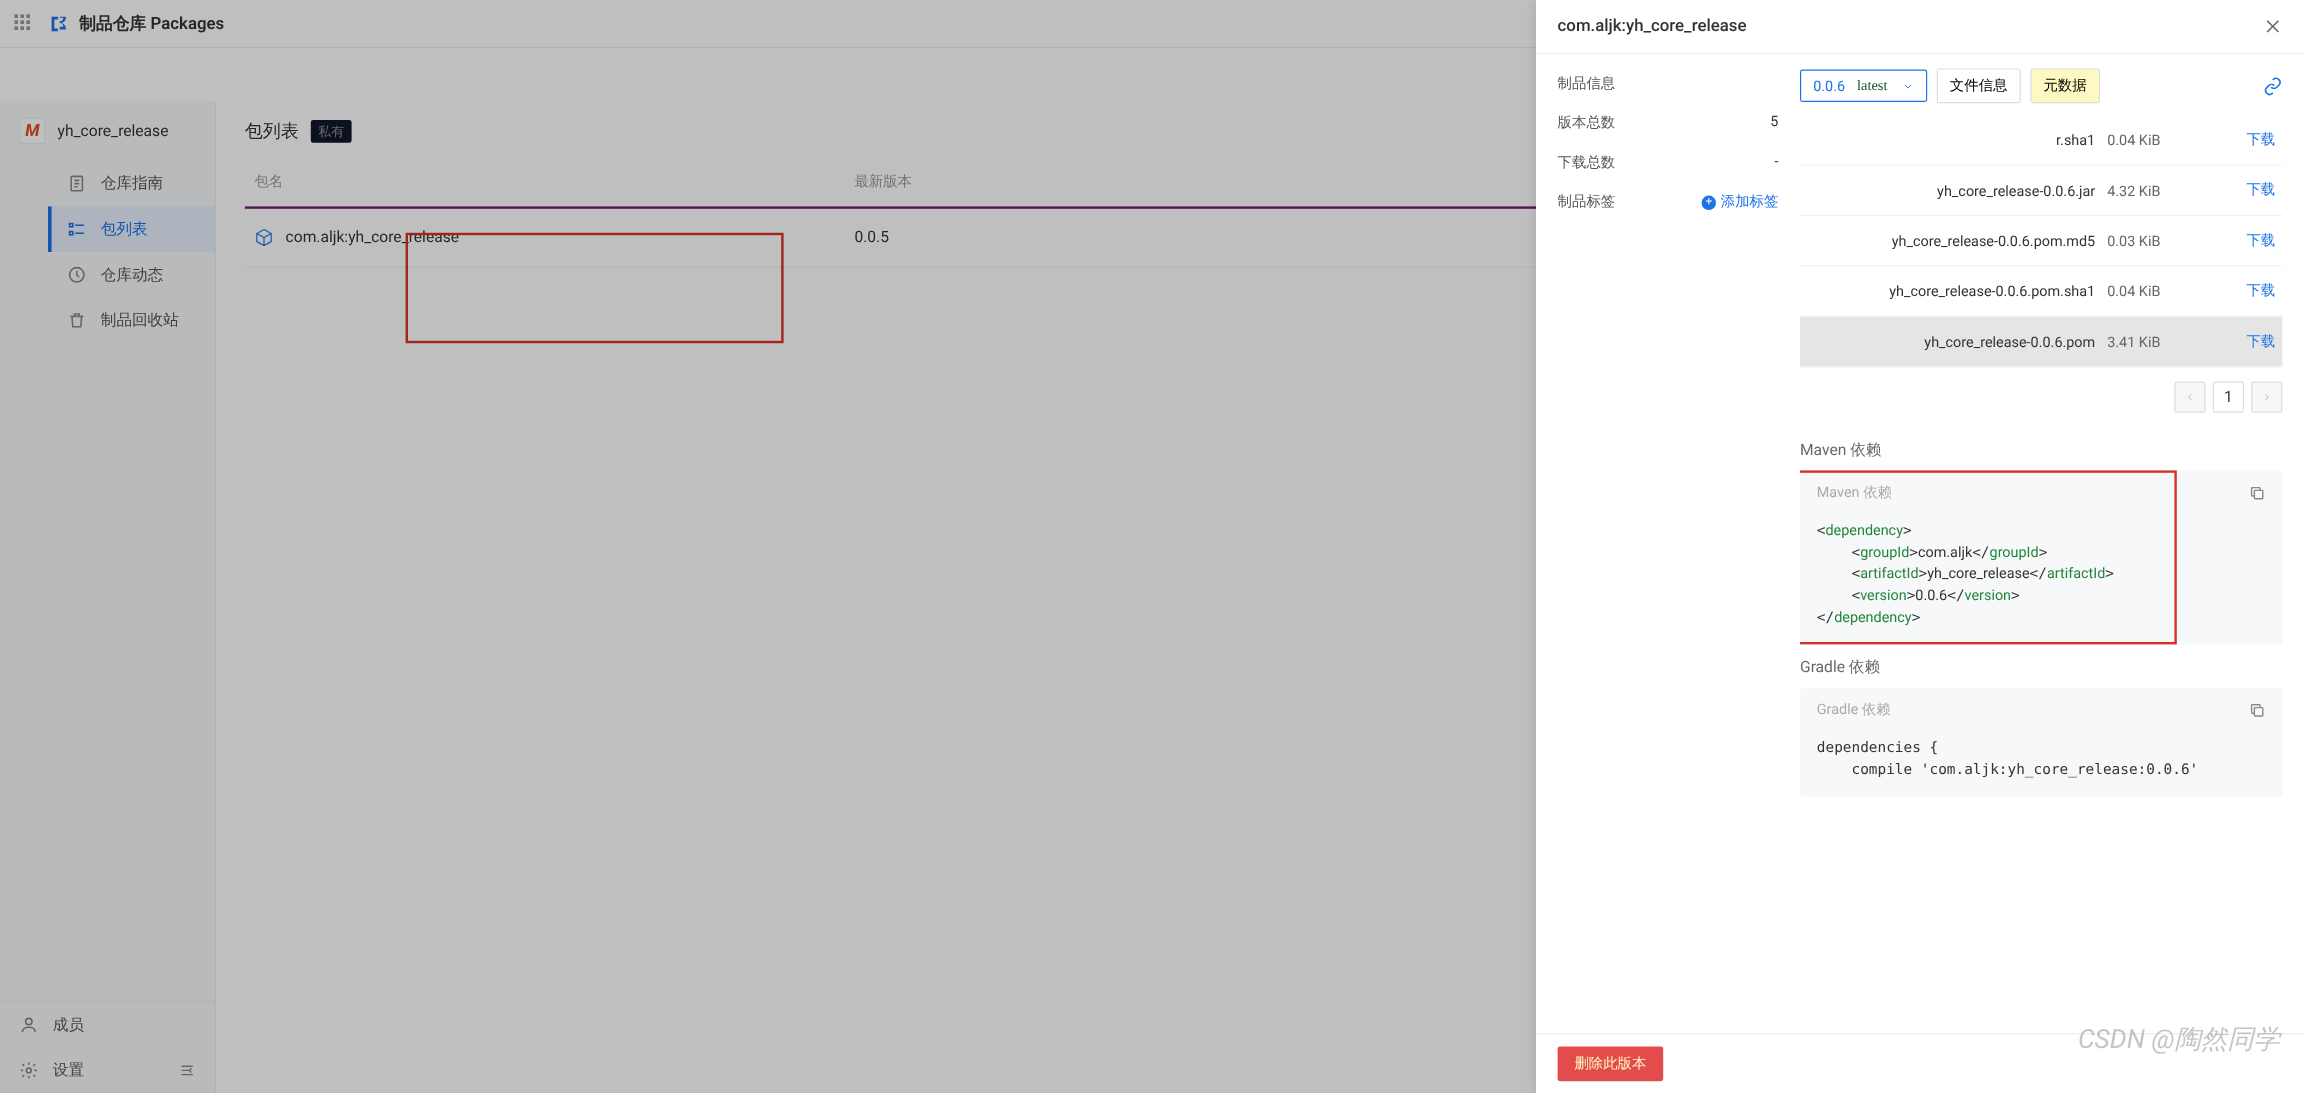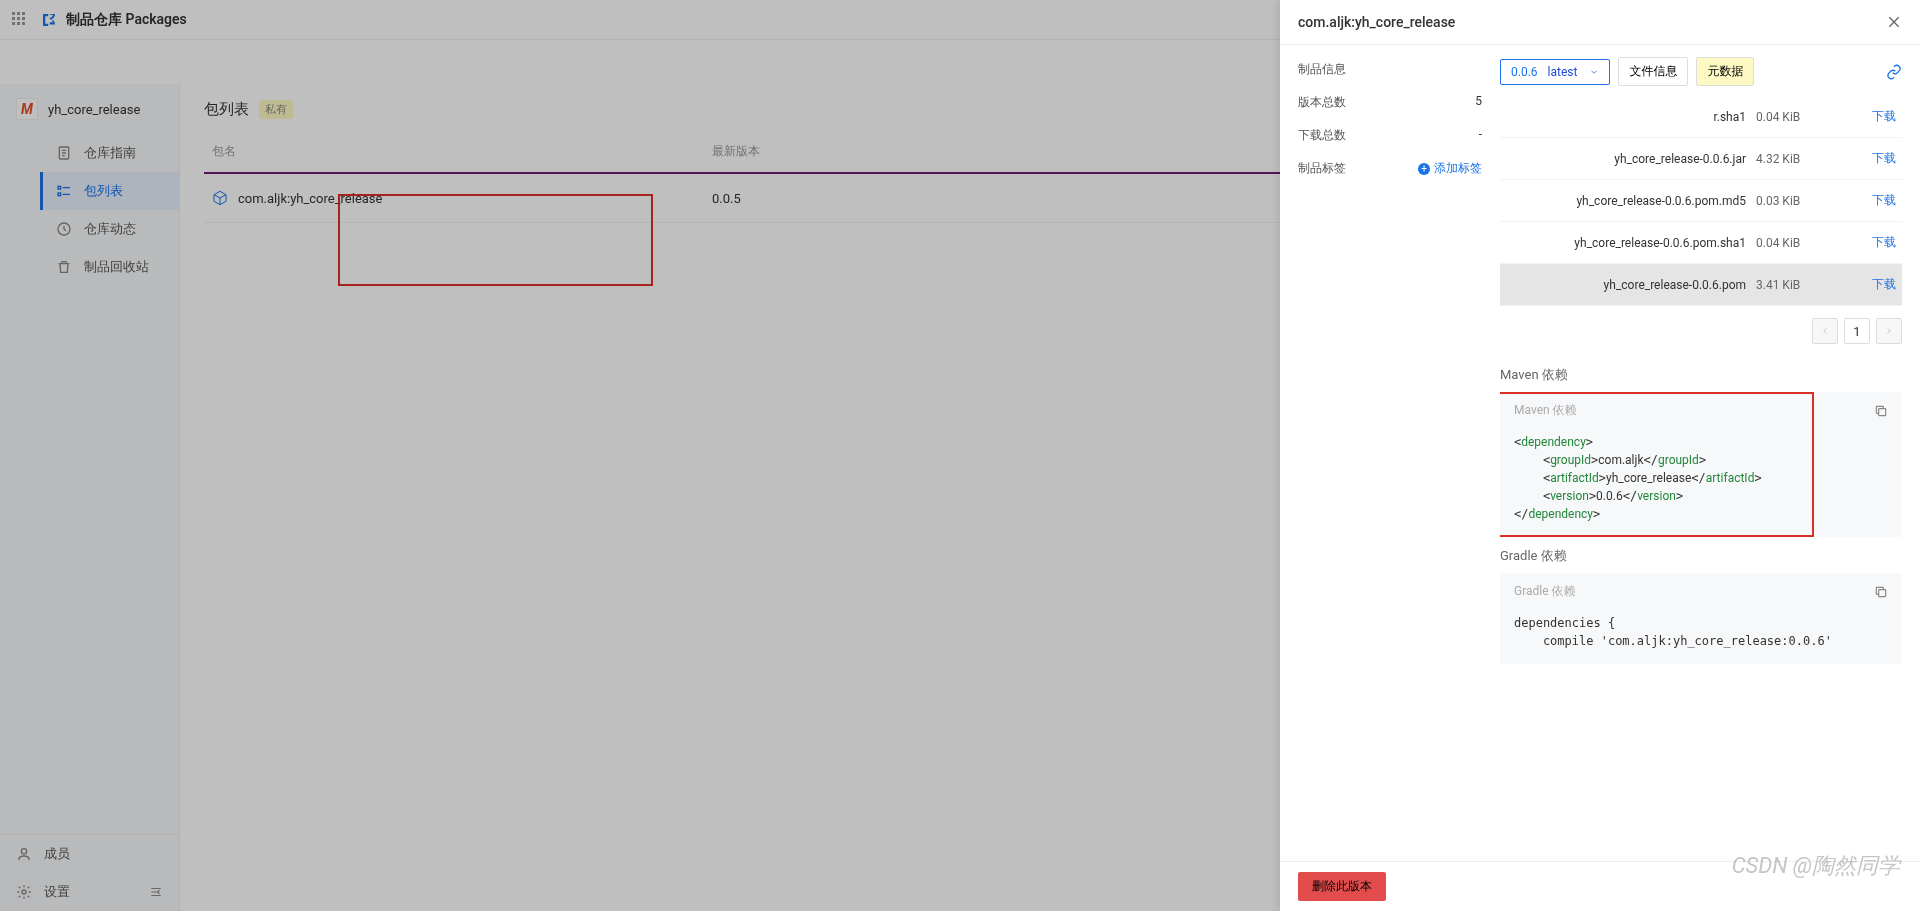--- a/index.html
+++ b/index.html
@@ -16,21 +16,21 @@
 .repo-badge { width:22px; height:22px; background:#fff; border:1px solid #eee; display:flex; align-items:center; justify-content:center; color:#e34c26; font-weight:700; font-style:italic; font-size:14px; margin-right:10px; }
 .repo-name { font-size:13px; color:#333; }
 .nav { flex:1;padding-left:40px; }
 .nav-item { display:flex; align-items:center; padding:10px 16px; color:#555; cursor:pointer; font-size:13px; }
 .nav-item.active { background:#e8f0fe; color:#1a73e8; border-left:3px solid #1a73e8; padding-left:13px; }
 .nav-item .ico { width:16px; height:16px; margin-right:12px; flex-shrink:0; }
 .sidebar-foot { border-top:1px solid #eee; }
 .main { flex:1; background:#fff; padding:16px 24px; position:relative; }
 .main-head { display:flex; align-items:center; margin-bottom:12px; }
 .main-title { font-size:15px; font-weight:500; margin-right:10px; }
-.tag-private { background:#fef9c3; color:#888; font-size:11px; padding:2px 6px; border-radius:2px; }
+.tag-private { background:#0f172a; color:#888; font-size:11px; padding:2px 6px; border-radius:2px; }
 .tbl-head { display:flex; padding:12px 8px; color:#999; font-size:12px; border-bottom:2px solid #701a75; }
 .tbl-row { display:flex; padding:16px 8px; border-bottom:1px solid #f2f2f2; align-items:center; cursor:pointer; }
 .col-name { flex:0 0 500px; display:flex; align-items:center; }
 .col-ver { flex:0 0 200px; }
 .pkg-ico { width:16px; height:16px; margin-right:10px; }
 .hl-box { position:absolute; border:2px solid #d93025; pointer-events:none; }
 .hl1 { left:158px; top:110px; width:315px; height:92px; }
 .overlay { position:absolute; inset:0; background:rgba(0,0,0,0.25); }
 .panel { position:absolute; top:0; right:0; width:640px; height:100%; background:#fff; display:flex; flex-direction:column; box-shadow:-2px 0 8px rgba(0,0,0,0.1); z-index:10; }
 .panel-head { display:flex; align-items:center; justify-content:space-between; padding:14px 18px; border-bottom:1px solid #eee; }
@@ -39,21 +39,21 @@
 .panel-body { flex:1; display:flex; overflow:hidden; }
 .info-col { width:220px; padding:16px 18px; }
 .info-row { display:flex; justify-content:space-between; font-size:12px; margin-bottom:16px; color:#555; }
 .info-row .v { color:#333; }
 .add-tag { color:#1a73e8; cursor:pointer; display:flex; align-items:center; }
 .add-tag .plus { width:12px; height:12px; border-radius:50%; background:#1a73e8; color:#fff; display:inline-flex; align-items:center; justify-content:center; font-size:10px; margin-right:4px; }
 .detail-col { flex:1; padding:12px 18px 0 0; overflow-y:auto; display:flex; flex-direction:column; }
 .ctrl-row { display:flex; align-items:center; justify-content:space-between; margin-bottom:10px; }
 .ctrl-left { display:flex; align-items:center; gap:8px; }
 .ver-sel { border:1px solid #1a73e8; color:#1a73e8; background:#fff; padding:5px 10px; font-size:12px; border-radius:2px; display:flex; align-items:center; gap:10px; cursor:pointer; }
-.ver-sel .lat { color:#1d4ed8; }
+.ver-sel .lat { color:#14532d;font-family:Liberation Serif, serif; }
 .tab-btn { padding:5px 10px; font-size:12px; border:1px solid #ddd; background:#fff; cursor:pointer; border-radius:2px; }
 .tab-btn.active { background:#fef9c3; }
 .link-ico { color:#1a73e8; cursor:pointer; }
 .file-list { }
 .file-row { display:flex; align-items:center; padding:12px 6px; border-bottom:1px solid #f2f2f2; font-size:12px; }
 .file-row:hover,.file-row.hover { background:#e5e5e5; }
 .fn { flex:1; word-break:break-all; padding-right:10px;text-align:right; }
 .fs { width:90px; color:#666; }
 .fd { width:50px; text-align:right; }
 .fd a { color:#1a73e8; text-decoration:none; cursor:pointer; }
@@ -63,21 +63,21 @@
 .sec-title { font-size:13px; color:#666; margin:10px 0 8px; }
 .code-box { background:#f7f8fa; border-radius:2px; position:relative; }
 .code-head { padding:10px 14px; color:#aaa; font-size:12px; display:flex; justify-content:space-between; align-items:center; }
 .copy-ico { cursor:pointer; color:#888; }
 .code-body { padding:4px 14px 14px; font-family:Consolas,Monaco,monospace; font-size:12px; line-height:1.5; white-space:pre; overflow-x:auto; }
 .tok-tag { color:#22863a; }
 .tok-val { color:#333; }
 .hl2 { position:absolute; left:-12px; top:0; right:88px; bottom:0; border:2px solid #d93025; pointer-events:none; }
 .maven-wrap { position:relative; }
 .panel-foot { padding:10px 18px; border-top:1px solid #eee; }
-.del-btn { background:#e34c4c; color:#000000; border:none; padding:6px 14px; font-size:12px; cursor:pointer; border-radius:2px; }
+.del-btn { background:#e34c4c; color:#fef9c3; border:none; padding:6px 14px; font-size:12px; cursor:pointer; border-radius:2px; }
 .watermark { position:absolute; right:20px; bottom:30px; font-size:22px; color:rgba(150,150,150,0.55); font-style:italic; z-index:20; pointer-events:none; }
 svg { display:block; }
 .chev { margin-left:2px; }
 </style>
 </head>
 <body>
 
 <div class="app">
   <div class="topbar">
     <div class="grid-icon">

